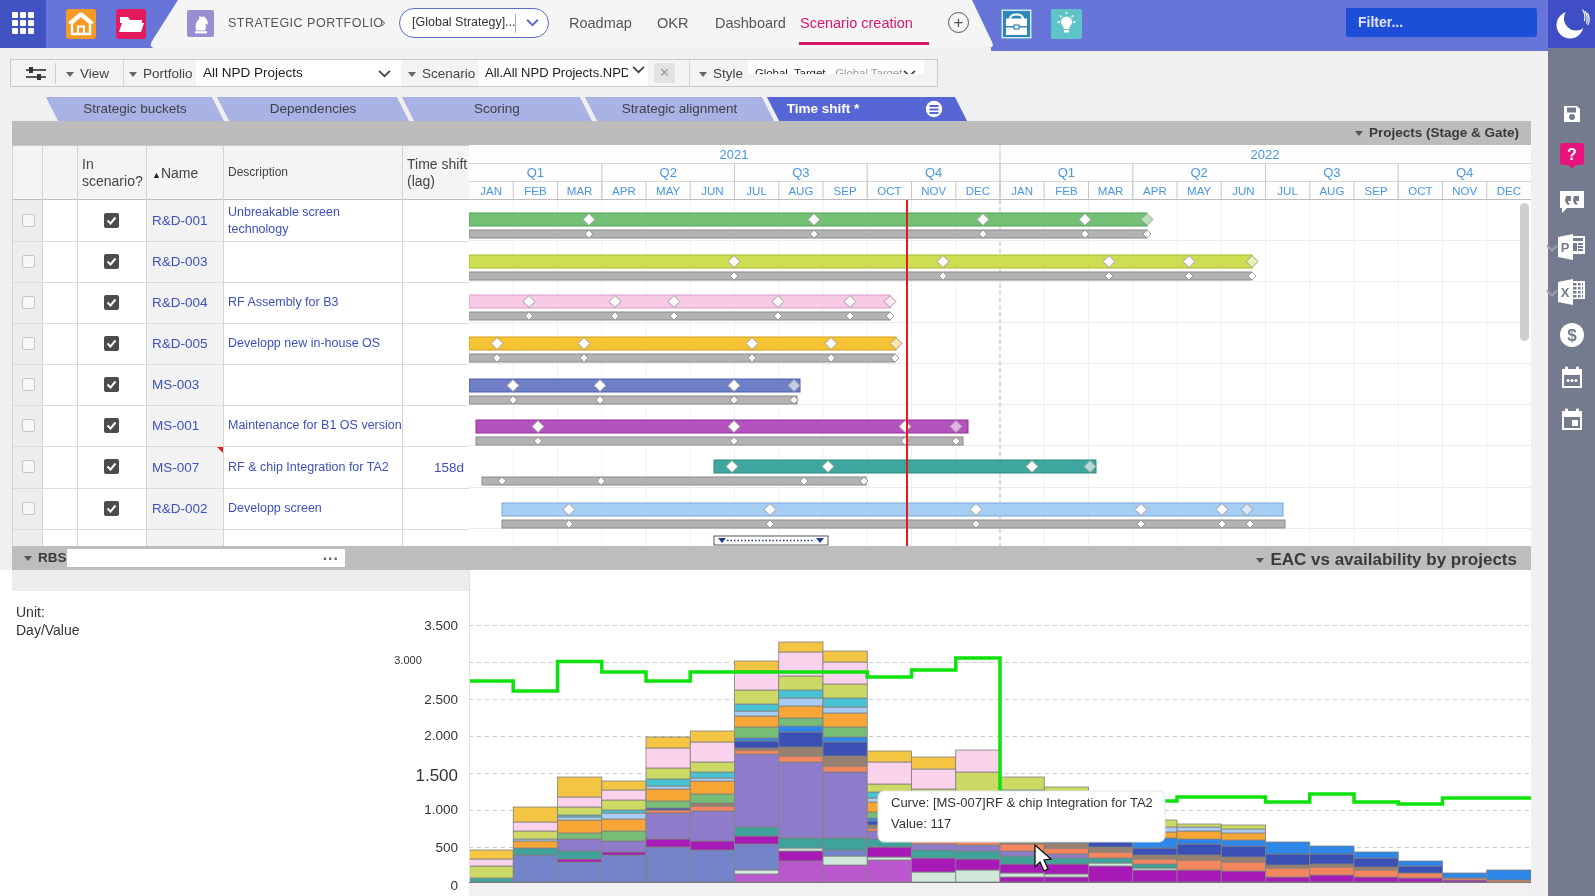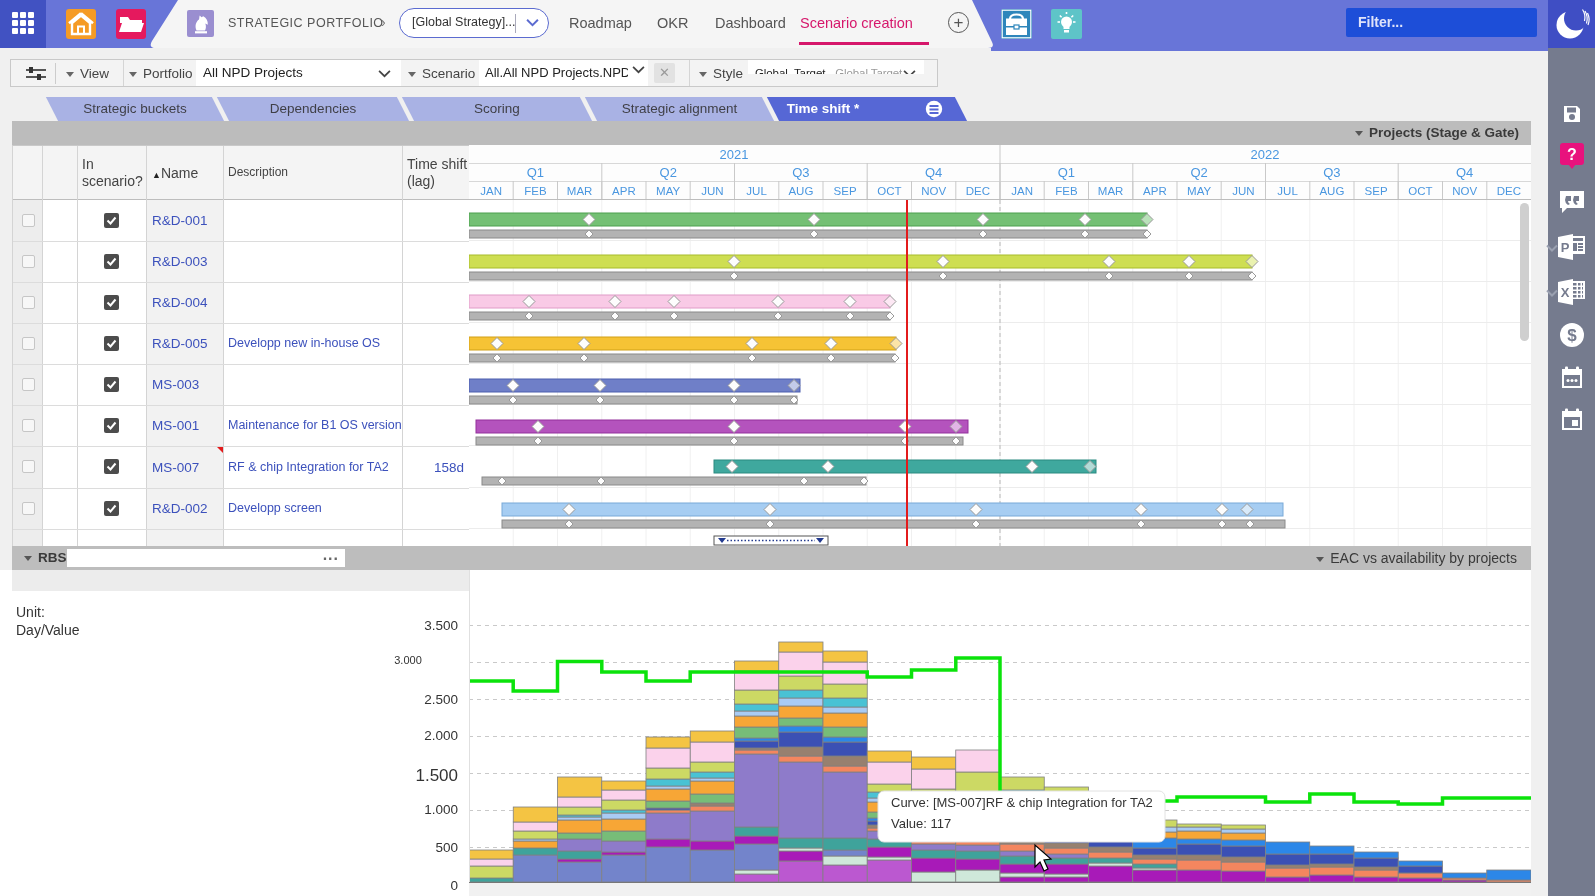--- a/index.html
+++ b/index.html
@@ -218,32 +218,34 @@
 <div class="abs" style="left:69px;top:10px;font-size:14px;color:#444;line-height:17px">In<br>scenario?</div>
 <div class="abs" style="left:139px;top:19px;font-size:14px;color:#444"><span style="font-size:9px;color:#222">▲</span>Name</div>
 <div class="abs" style="left:215px;top:19px;font-size:12px;color:#444">Description</div>
 <div class="abs" style="left:394px;top:10px;font-size:14px;color:#444;line-height:17px">Time shift<br>(lag)</div>
 <div class="abs" style="left:0;top:95px;width:457px;border-top:1px solid #dcdcdc"></div>
 <div class="abs" style="left:9px;top:68px;width:13px;height:13px;border:1px solid #c6c6c6;border-radius:2px;background:#f7f7f7"></div>
 <div class="abs" style="left:91px;top:67px;width:15px;height:15px;background:#4c4c4c;border-radius:2px"><svg width="15" height="15" viewBox="0 0 15 15">
         <polyline points="3.5,7.5 6.5,10.5 11.5,4.5" fill="none" stroke="#fff" stroke-width="2"></polyline>
       </svg></div>
 <div class="abs" style="left:139px;top:54px;height:41px;display:flex;align-items:center;font-size:13.5px;color:#3c51bc">R&amp;D-001</div>
+<div class="abs" style="left:215px;top:54px;width:174px;height:41px;display:flex;align-items:center;font-size:12.5px;color:#3c51bc;line-height:17px">Unbreakable screen technology</div>
 <div class="abs" style="left:0;top:136px;width:457px;border-top:1px solid #dcdcdc"></div>
 <div class="abs" style="left:9px;top:109px;width:13px;height:13px;border:1px solid #c6c6c6;border-radius:2px;background:#f7f7f7"></div>
 <div class="abs" style="left:91px;top:108px;width:15px;height:15px;background:#4c4c4c;border-radius:2px"><svg width="15" height="15" viewBox="0 0 15 15">
         <polyline points="3.5,7.5 6.5,10.5 11.5,4.5" fill="none" stroke="#fff" stroke-width="2"></polyline>
       </svg></div>
 <div class="abs" style="left:139px;top:95px;height:41px;display:flex;align-items:center;font-size:13.5px;color:#3c51bc">R&amp;D-003</div>
 <div class="abs" style="left:0;top:177px;width:457px;border-top:1px solid #dcdcdc"></div>
 <div class="abs" style="left:9px;top:150px;width:13px;height:13px;border:1px solid #c6c6c6;border-radius:2px;background:#f7f7f7"></div>
 <div class="abs" style="left:91px;top:149px;width:15px;height:15px;background:#4c4c4c;border-radius:2px"><svg width="15" height="15" viewBox="0 0 15 15">
         <polyline points="3.5,7.5 6.5,10.5 11.5,4.5" fill="none" stroke="#fff" stroke-width="2"></polyline>
       </svg></div>
 <div class="abs" style="left:139px;top:136px;height:41px;display:flex;align-items:center;font-size:13.5px;color:#3c51bc">R&amp;D-004</div>
+<div class="abs" style="left:215px;top:136px;width:174px;height:41px;display:flex;align-items:center;font-size:12.5px;color:#3c51bc;line-height:17px">RF Assembly for B3</div>
 <div class="abs" style="left:0;top:218px;width:457px;border-top:1px solid #dcdcdc"></div>
 <div class="abs" style="left:9px;top:191px;width:13px;height:13px;border:1px solid #c6c6c6;border-radius:2px;background:#f7f7f7"></div>
 <div class="abs" style="left:91px;top:190px;width:15px;height:15px;background:#4c4c4c;border-radius:2px"><svg width="15" height="15" viewBox="0 0 15 15">
         <polyline points="3.5,7.5 6.5,10.5 11.5,4.5" fill="none" stroke="#fff" stroke-width="2"></polyline>
       </svg></div>
 <div class="abs" style="left:139px;top:177px;height:41px;display:flex;align-items:center;font-size:13.5px;color:#3c51bc">R&amp;D-005</div>
 <div class="abs" style="left:215px;top:177px;width:174px;height:41px;display:flex;align-items:center;font-size:12.5px;color:#3c51bc;line-height:17px">Developp new in-house OS</div>
 <div class="abs" style="left:0;top:259px;width:457px;border-top:1px solid #dcdcdc"></div>
 <div class="abs" style="left:9px;top:232px;width:13px;height:13px;border:1px solid #c6c6c6;border-radius:2px;background:#f7f7f7"></div>
 <div class="abs" style="left:91px;top:231px;width:15px;height:15px;background:#4c4c4c;border-radius:2px"><svg width="15" height="15" viewBox="0 0 15 15">
@@ -475,21 +477,21 @@
 <line x1="258" y1="395.5" x2="346" y2="395.5" stroke="#223a8f" stroke-width="1.5" stroke-dasharray="1.5,2"></line>
 <polygon points="249,393 257,393 253,398" fill="#223a8f"></polygon>
 <polygon points="347,393 355,393 351,398" fill="#223a8f"></polygon>
 </svg>
 <div class="abs" style="left:1520px;top:203px;width:9px;height:138px;background:#cfcfcf;border-radius:5px"></div>
 <div class="abs" style="left:12px;top:546px;width:1519px;height:24px;background:#bdbdbd">
 <div class="abs" style="left:12px;top:4px;font-size:13.5px;font-weight:bold;color:#3a3a3a"><span style="display:inline-block;width:0;height:0;border-left:4.5px solid transparent;border-right:4.5px solid transparent;border-top:5px solid #555;vertical-align:middle;margin-right:6px"></span>RBS</div>
 <div class="abs" style="left:55px;top:3px;width:278px;height:18px;background:#fff">
       <span style="position:absolute;right:6px;top:-3px;color:#666;letter-spacing:1px;font-weight:bold">...</span>
     </div>
-<div class="abs" style="right:14px;top:4px;font-size:14px;font-weight:normal;color:#3a3a3a"><span style="display:inline-block;width:0;height:0;border-left:4.5px solid transparent;border-right:4.5px solid transparent;border-top:5px solid #555;vertical-align:middle;margin-right:6px"></span>EAC vs availability by projects</div>
+<div class="abs" style="right:14px;top:4px;font-size:17px;font-weight:bold;color:#3a3a3a"><span style="display:inline-block;width:0;height:0;border-left:4.5px solid transparent;border-right:4.5px solid transparent;border-top:5px solid #555;vertical-align:middle;margin-right:6px"></span>EAC vs availability by projects</div>
 </div>
 <div class="abs" style="left:0;top:570px;width:469px;height:326px;background:#fff">
 <div class="abs" style="left:12px;top:0;width:457px;height:21px;background:#ececec"></div>
 <div class="abs" style="left:16px;top:34px;font-size:14px;color:#333">Unit:</div>
 <div class="abs" style="left:16px;top:52px;font-size:14px;color:#333">Day/Value</div>
 <div class="abs" style="left:358px;top:48px;width:100px;text-align:right;font-size:13.5px;color:#333">3.500</div>
 <div class="abs" style="left:358px;top:84px;width:100px;text-align:center;font-size:11px;color:#333">3.000</div>
 <div class="abs" style="left:358px;top:122px;width:100px;text-align:right;font-size:13.5px;color:#333">2.500</div>
 <div class="abs" style="left:358px;top:158px;width:100px;text-align:right;font-size:13.5px;color:#333">2.000</div>
 <div class="abs" style="left:358px;top:196px;width:100px;text-align:right;font-size:17px;color:#333">1.500</div>

